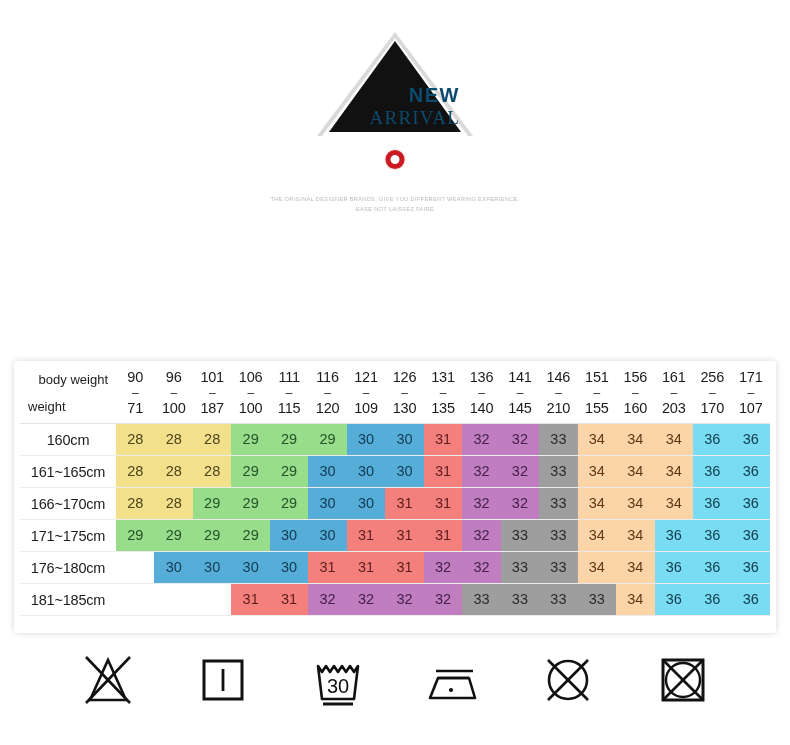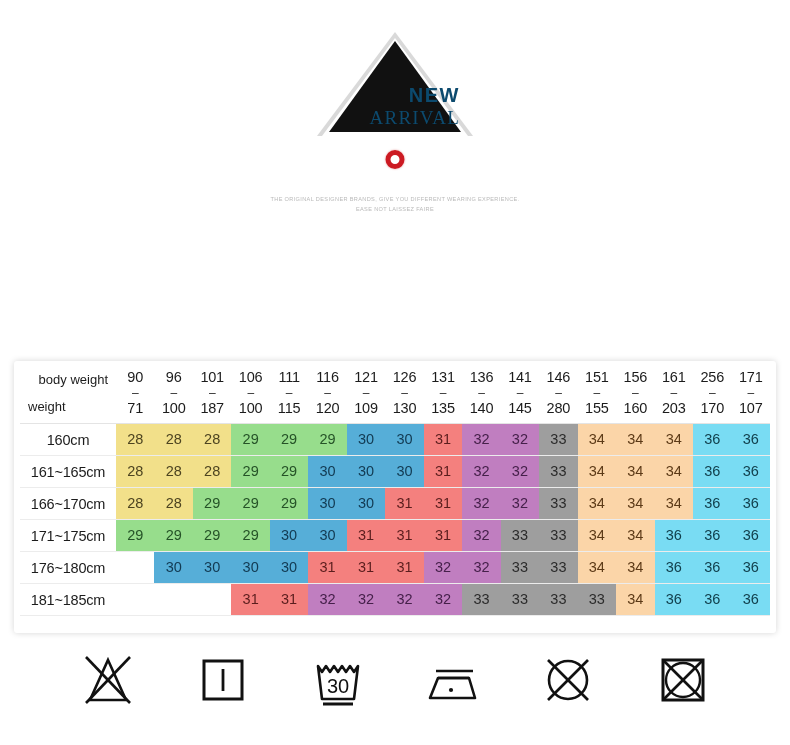--- a/index.html
+++ b/index.html
@@ -245,21 +245,21 @@
               <div>140</div>
             </th>
             <th class="wcol">
               <div>141</div>
               <div class="dash">–</div>
               <div>145</div>
             </th>
             <th class="wcol">
               <div>146</div>
               <div class="dash">–</div>
-              <div>280</div>
+              <div>210</div>
             </th>
             <th class="wcol">
               <div>151</div>
               <div class="dash">–</div>
               <div>155</div>
             </th>
             <th class="wcol">
               <div>156</div>
               <div class="dash">–</div>
               <div>160</div>

